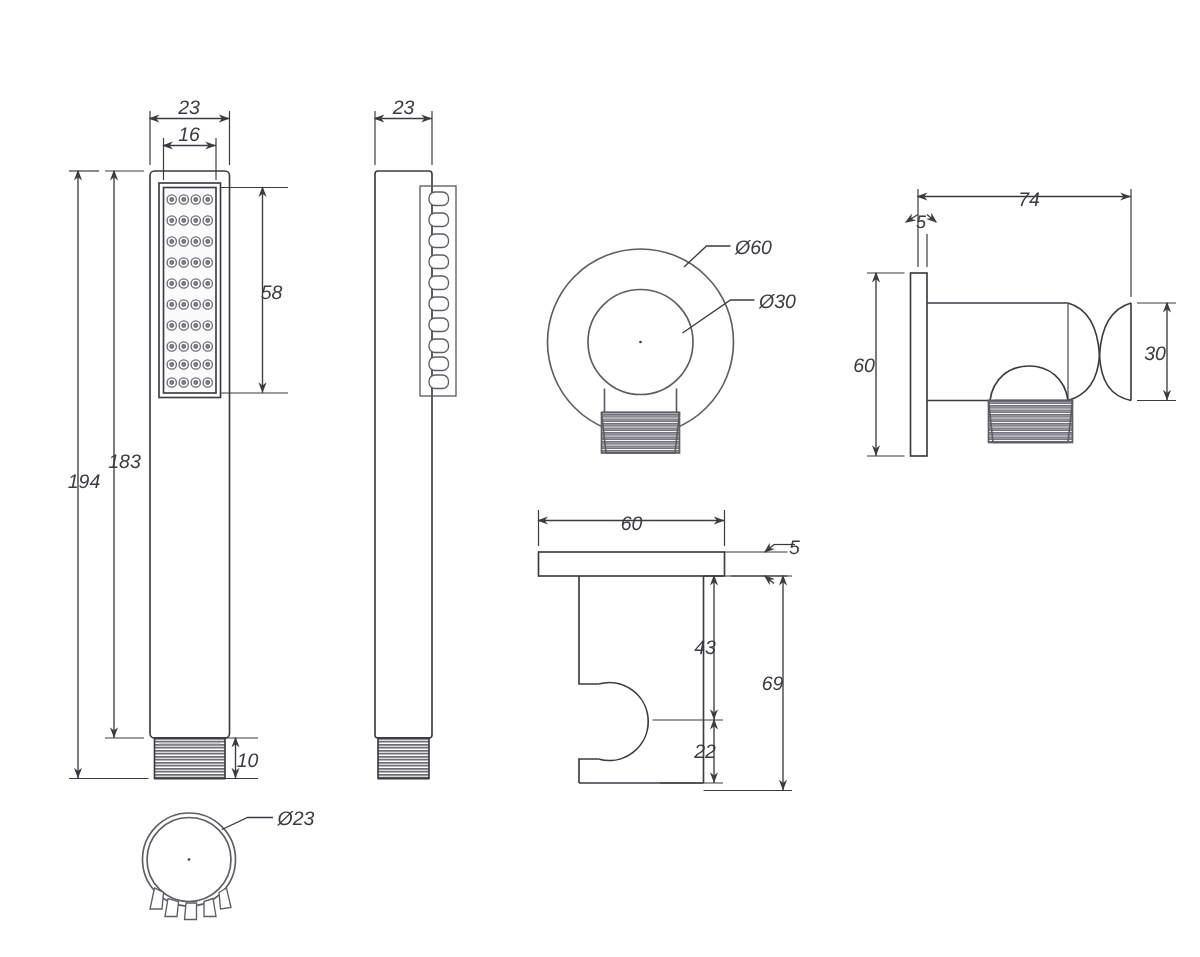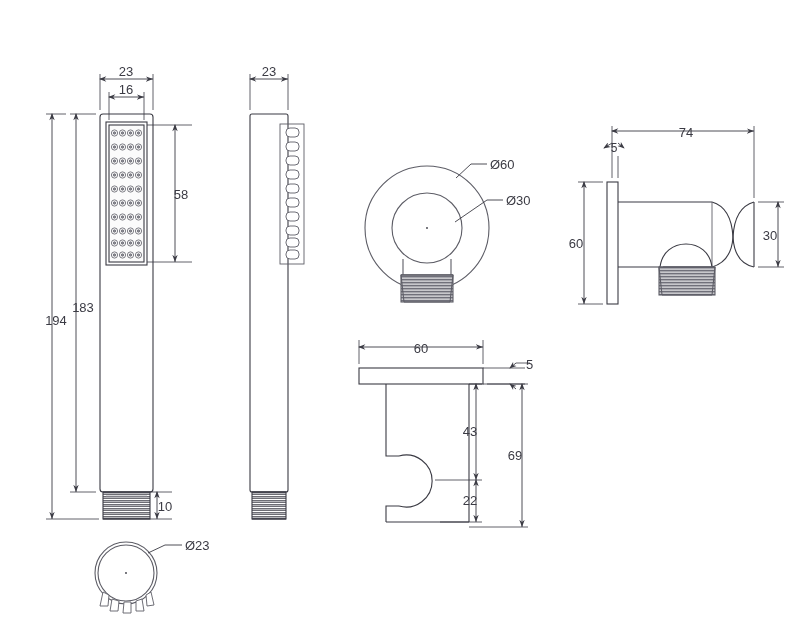--- a/index.html
+++ b/index.html
@@ -10,20 +10,21 @@
   }
   body {
     font-family: "Liberation Sans", sans-serif;
   }
   #drawing-sheet {
     position: relative;
     width: 800px;
     height: 638px;
     background: #0369a1;
     overflow: hidden;
+    font-style: italic;
   }
   #drawing-sheet svg {
     display: block;
   }
   .dim-text {
     font-family: "Liberation Sans", sans-serif;
     font-size: 13px;
     fill: #3b3b44;
   }
   .dim-text-sm {

